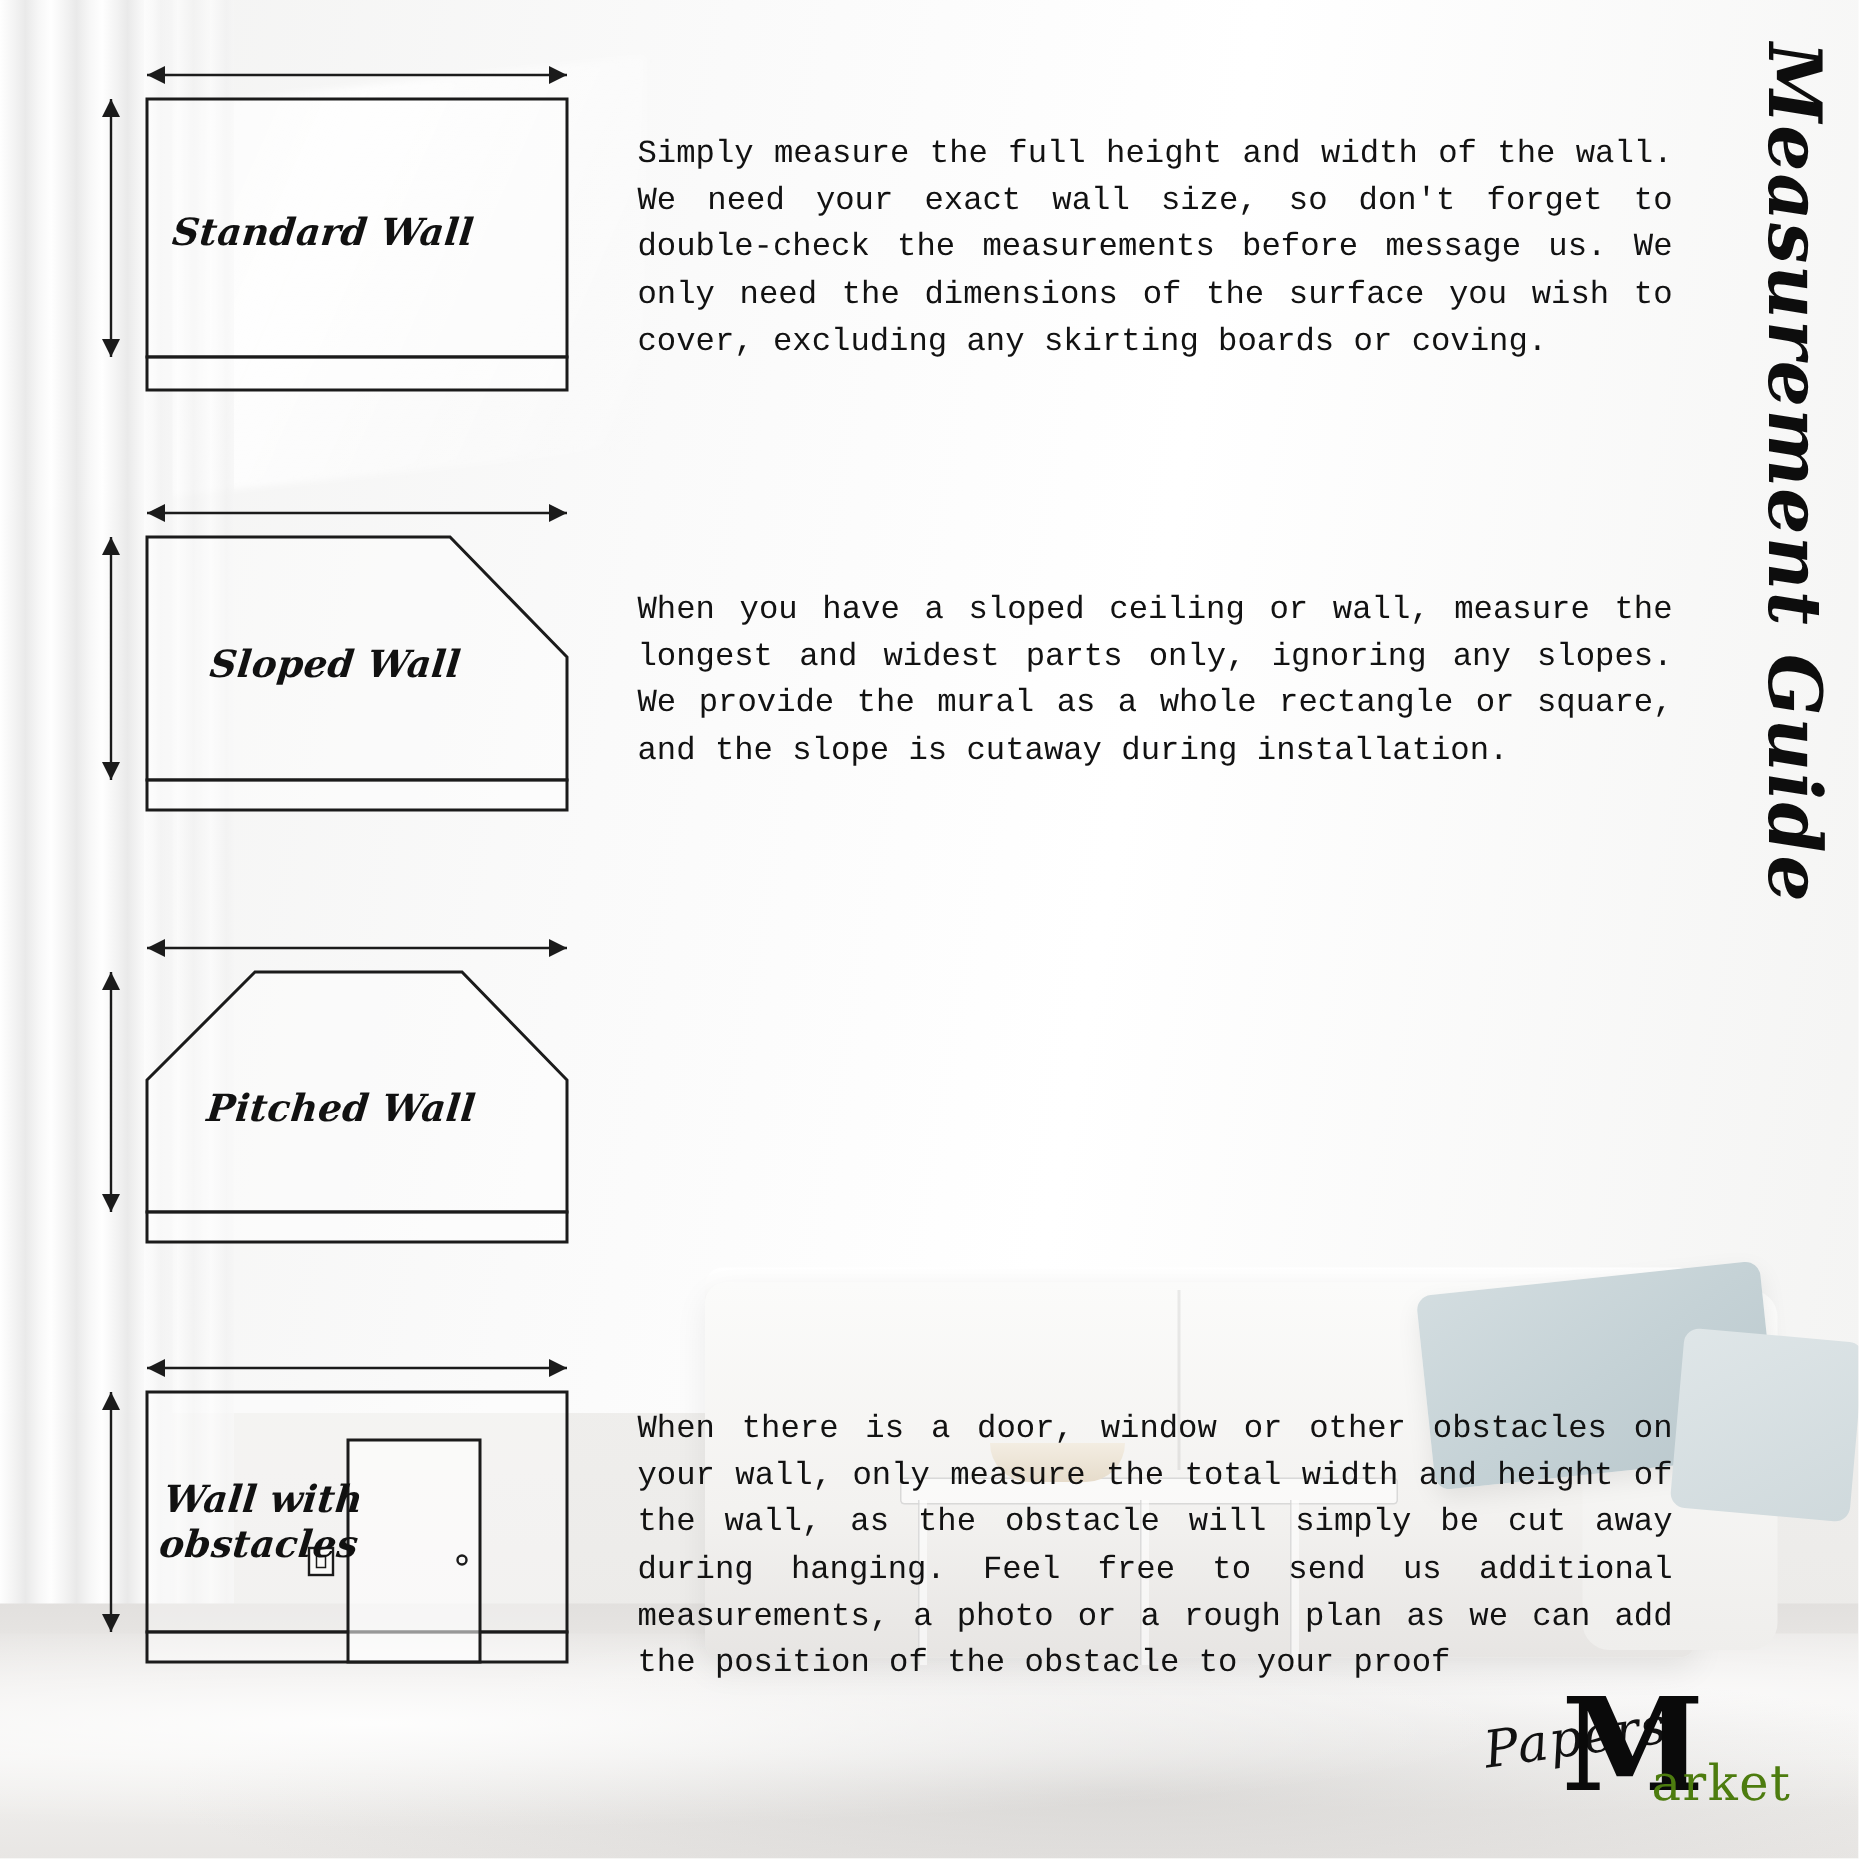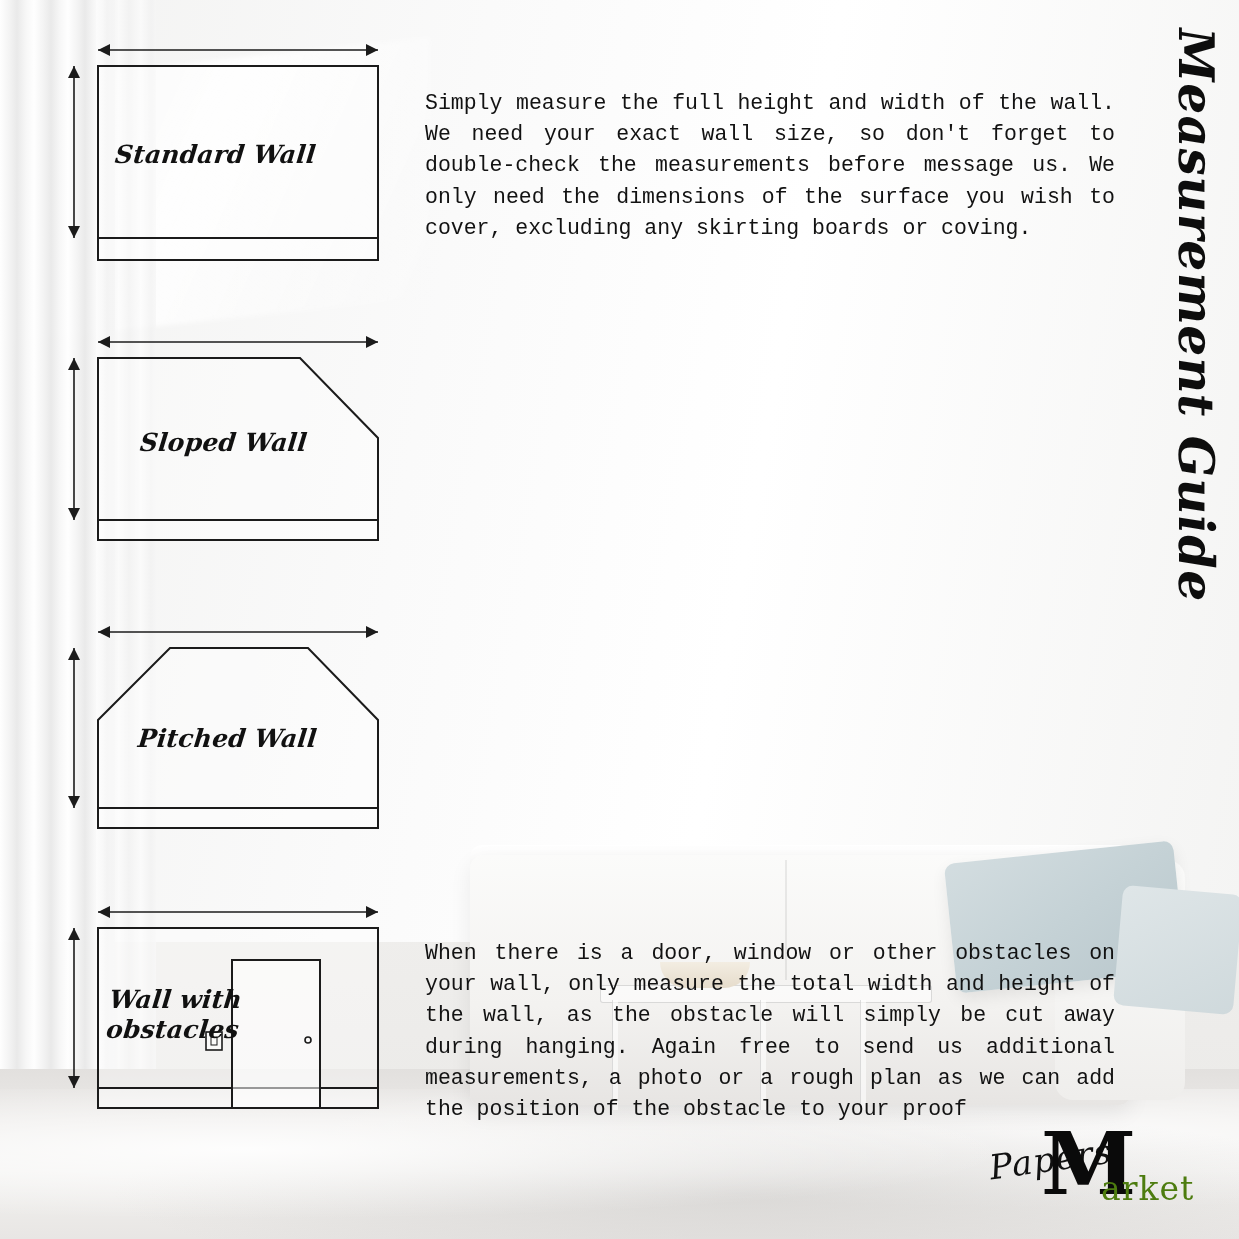--- a/index.html
+++ b/index.html
@@ -277,21 +277,22 @@
     <rect x="172" y="60" width="88" height="148" stroke="#1b1b1b" stroke-width="2" fill="rgba(255,255,255,.55)"></rect>
     <circle cx="248" cy="140" r="3" stroke="#1b1b1b" stroke-width="1.6" fill="none"></circle>
 
     <rect x="146" y="132" width="16" height="18" stroke="#1b1b1b" stroke-width="1.6" fill="rgba(255,255,255,.6)"></rect>
     <rect x="151" y="137" width="6" height="8" stroke="#1b1b1b" stroke-width="1" fill="none"></rect>
   </svg>
   <div class="wall-label" style="left:108px; top:985px; width:170px;">Wall with obstacles</div>
 
   <div class="para" id="para1">Simply measure the full height and width of the wall. We need your exact wall size, so don't forget to double-check the measurements before
 message us. We only need the dimensions of the surface you wish to cover, excluding any skirting boards or coving.</div>
-  <div class="para" id="para4">When there is a door, window or other obstacles on your wall, only measure the total width and height of the wall, as the obstacle will simply be cut away during hanging. Again free to send us additional measurements, a photo or a rough plan as we can add the position of the obstacle to your proof</div>
+  <div class="para" id="para2">When you have a sloped ceiling or wall, measure the longest and widest parts only, ignoring any slopes. We provide the mural as a whole rectangle or square, and the slope is cutaway during installation.</div>
+  <div class="para" id="para4">When there is a door, window or other obstacles on your wall, only measure the total width and height of the wall, as the obstacle will simply be cut away during hanging. Feel free to send us additional measurements, a photo or a rough plan as we can add the position of the obstacle to your proof</div>
 
   <div class="vtitle">Measurement Guide</div>
 
   <div class="logo">
     <div class="logo-papers">Papers</div>
     <div class="logo-m">M</div>
     <div class="logo-market">arket</div>
   </div>
 
 </div>

